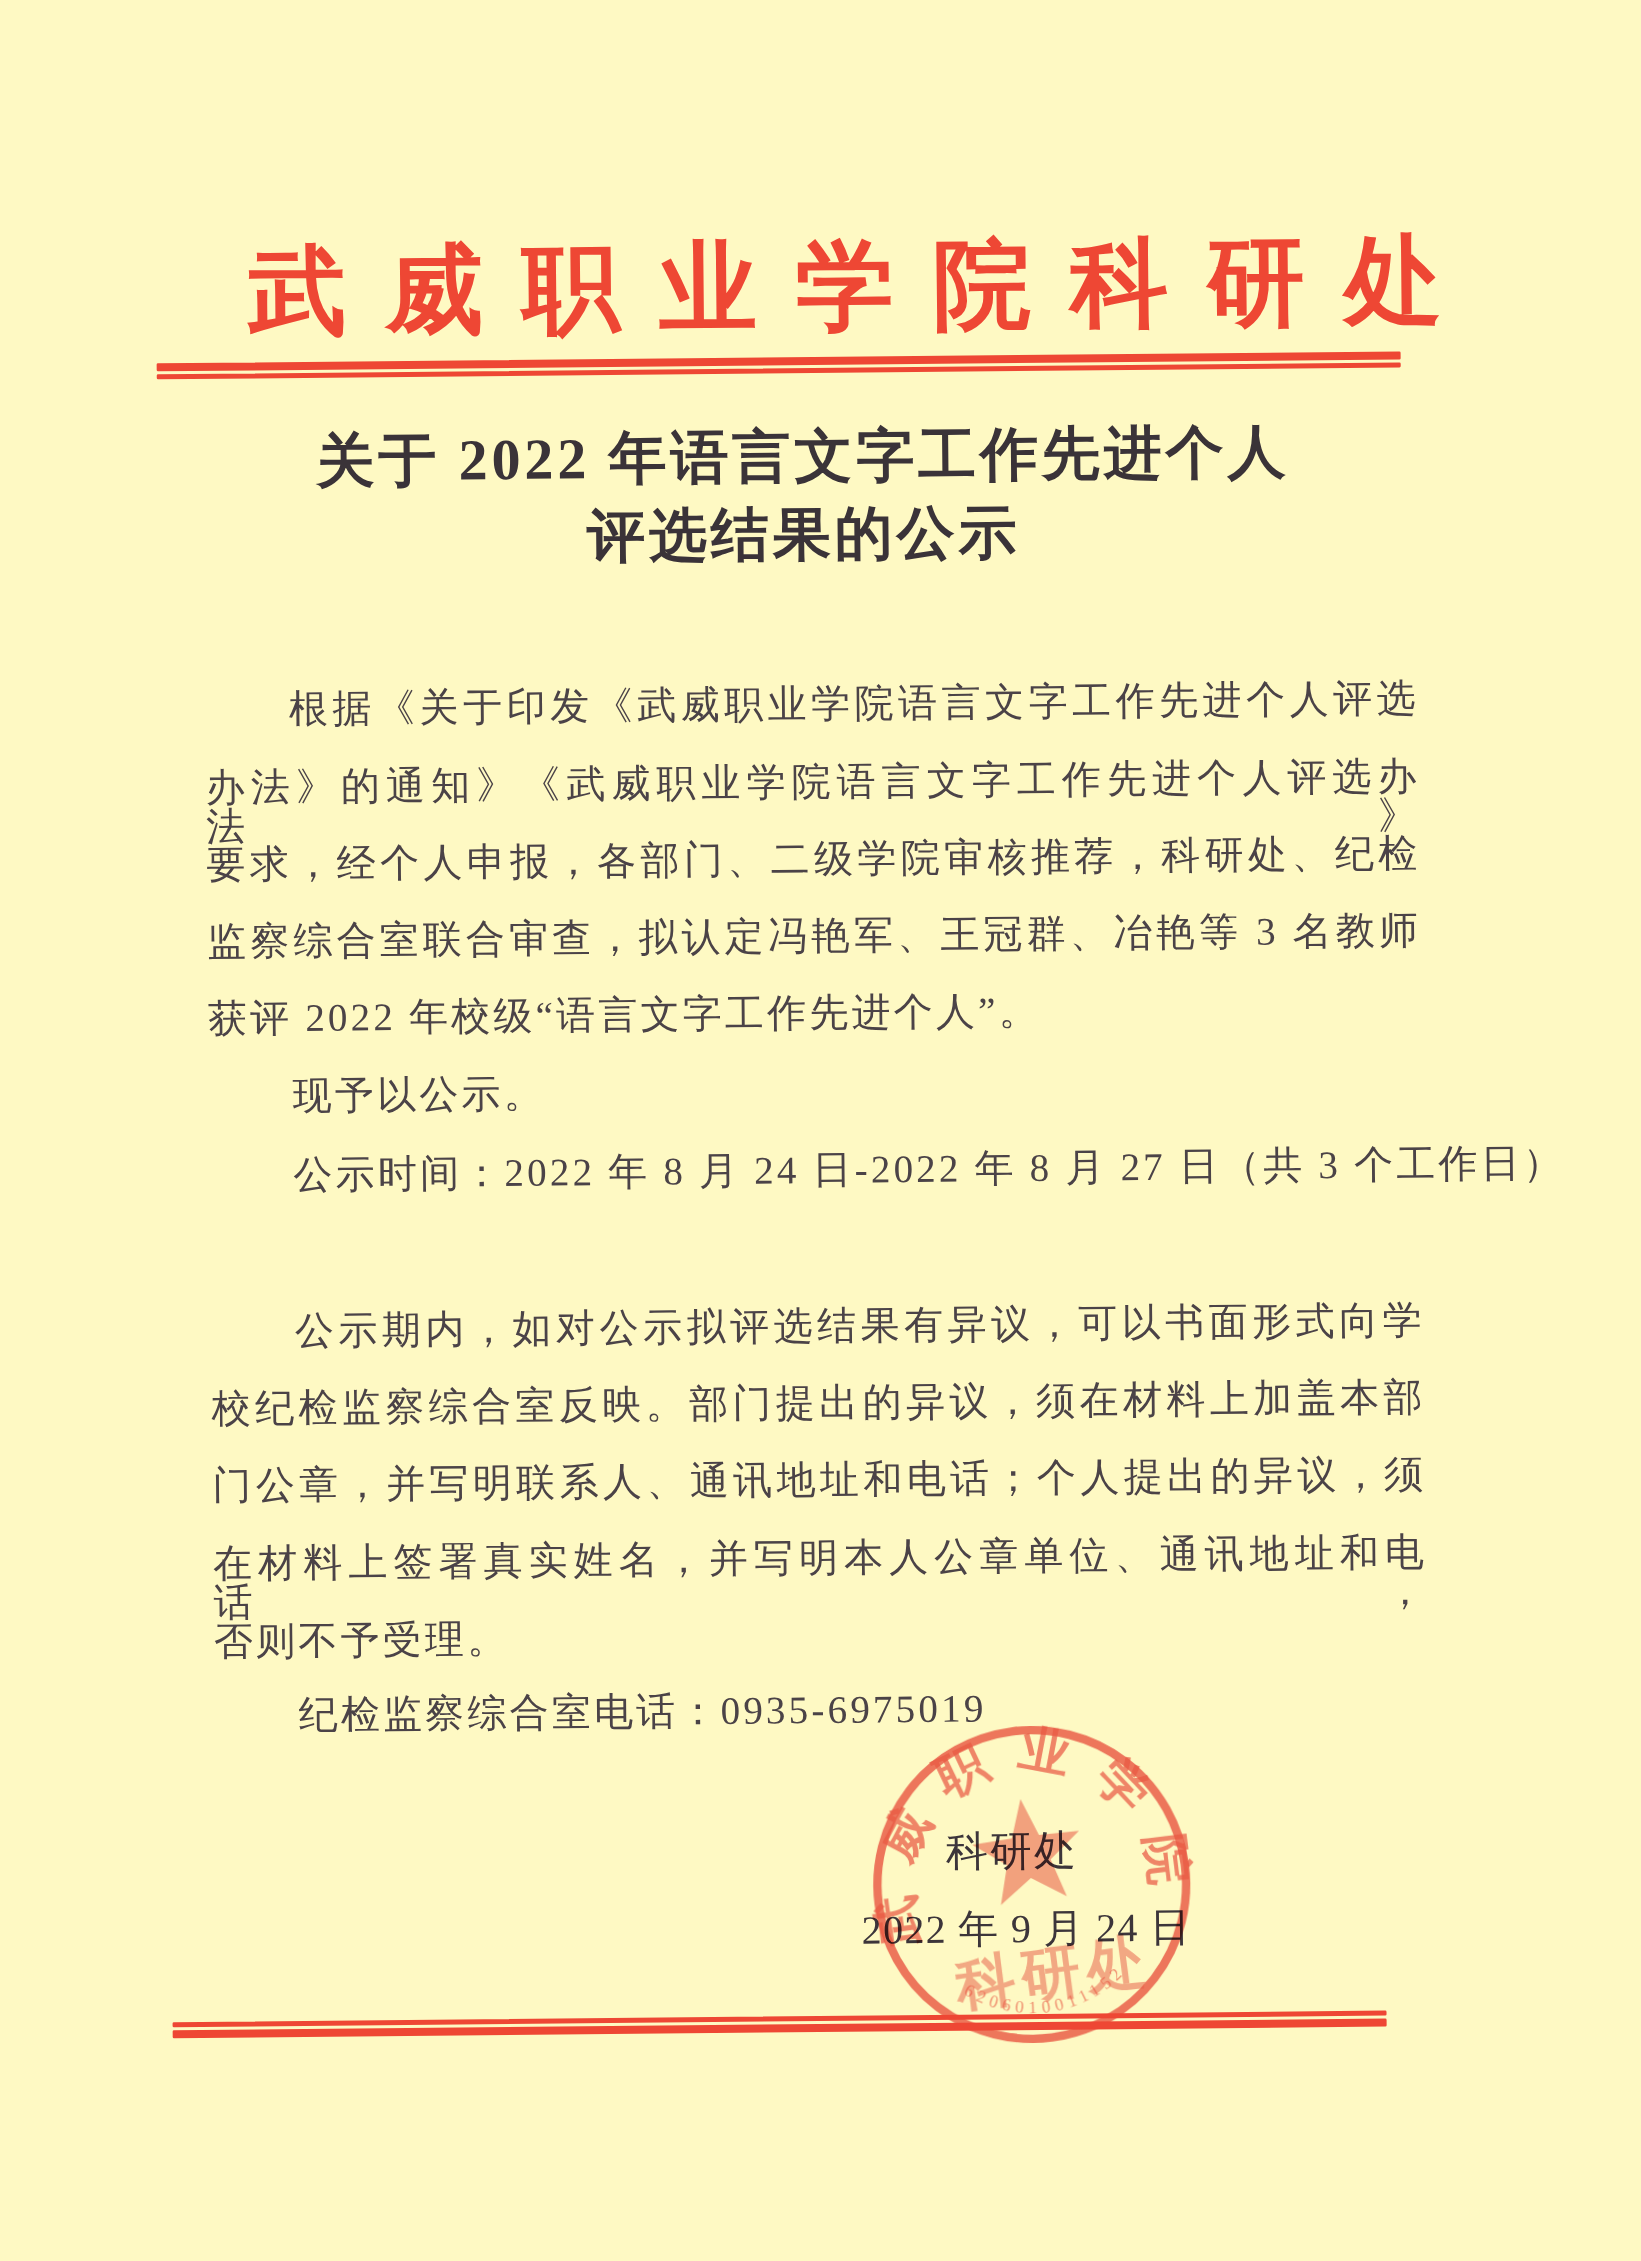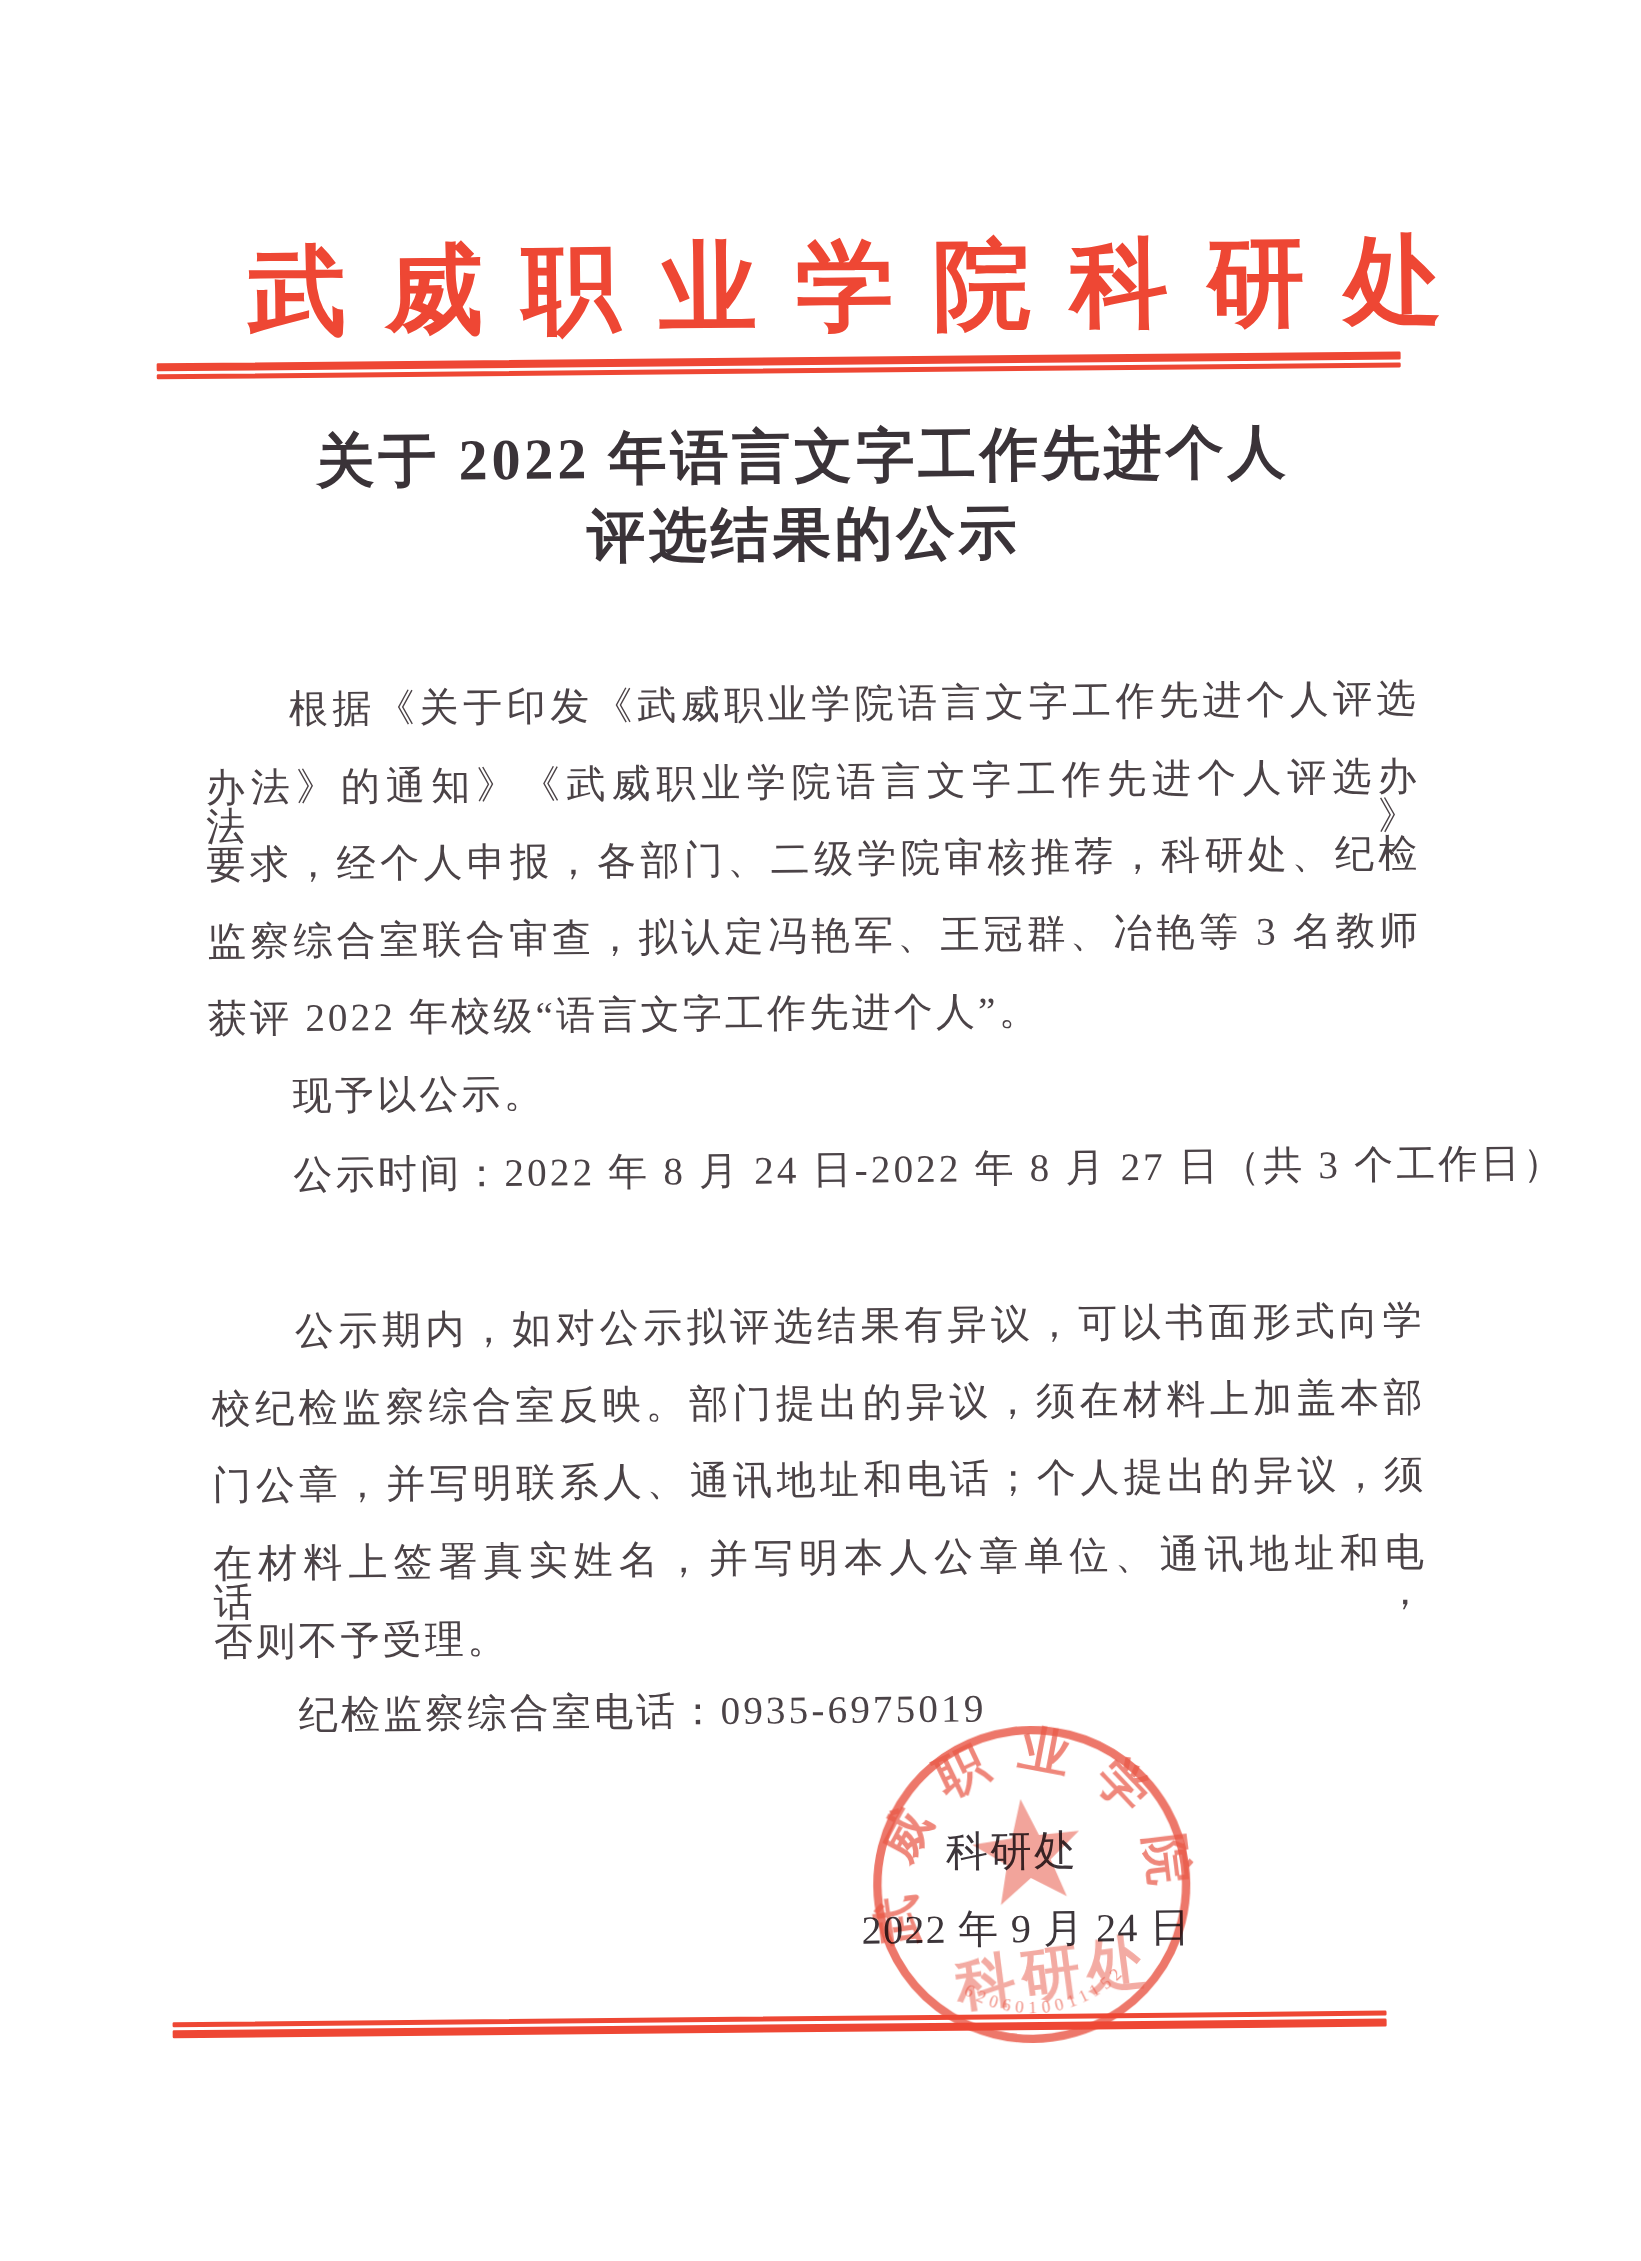--- a/index.html
+++ b/index.html
@@ -2,21 +2,21 @@
 <html style="--red: #ee4734; --ink: #4b4347; --title-ink: #3a3338; --seal-red: #e64a38;font-size:10.3px"><head>
 <meta charset="utf-8">
 <style>
   :root{
     --red:#ee4734; --ink:#4b4347; --title-ink:#3a3338; --seal-red:#e64a38;
   }
   *{margin:0;padding:0;box-sizing:border-box;}
   html,body{background:#e8e8e8;}
   .page{
     position:relative; width:1642px; height:2261px;
-    background:#ffffff; overflow:hidden;
+    background:#fef9c3; overflow:hidden;
     font-family:"Liberation Serif","DejaVu Serif",serif;
   }
   .tilt{
     position:absolute; inset:0;
     transform:rotate(-0.55deg);
     transform-origin:821px 1127px;
   }
   
   .org-title{
     position:absolute; left:256px; top:238px;

